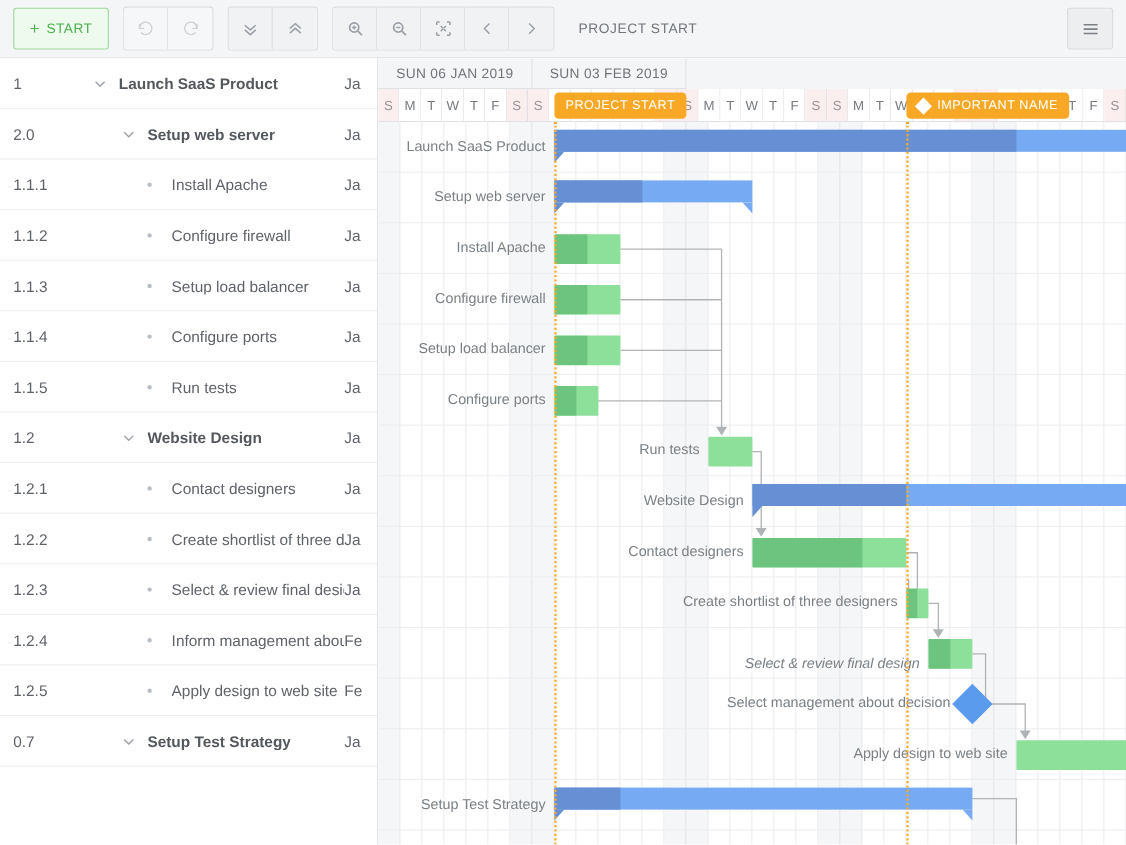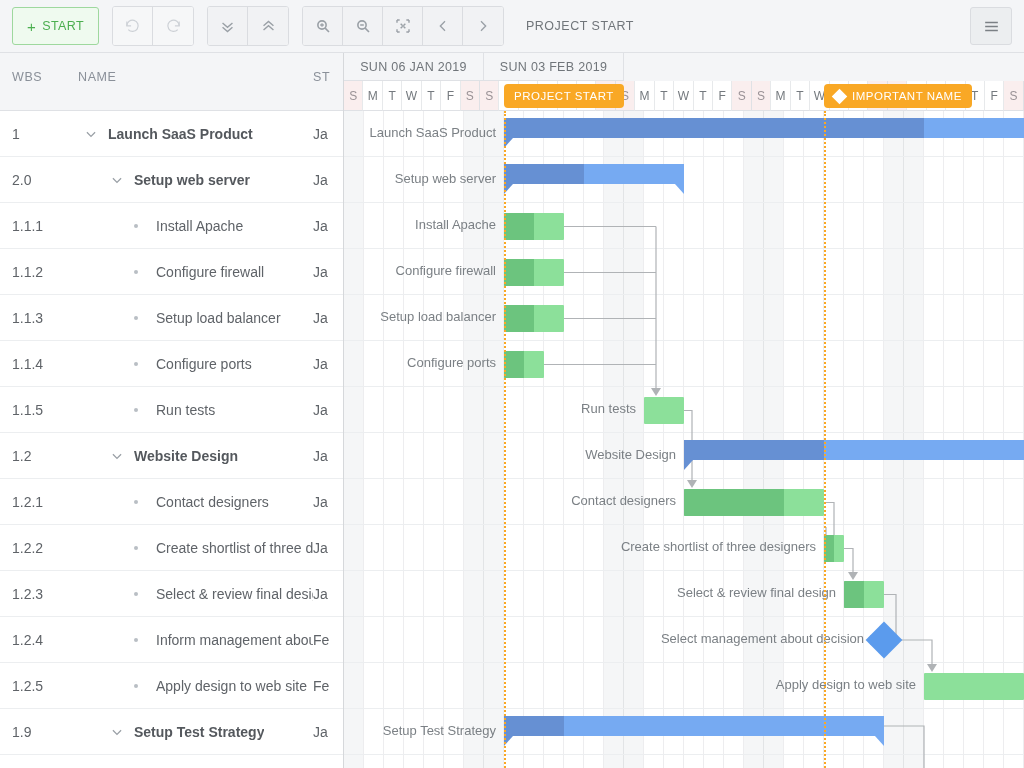--- a/index.html
+++ b/index.html
@@ -302,25 +302,20 @@
 
 
     <div class="tb-menu">
       <svg width="19" height="19" viewBox="0 0 24 24" stroke="currentColor" stroke-width="1.9">
         <path d="M4 7h16M4 12h16M4 17h16"></path>
       </svg>
     </div>
   </div>
 
   <div class="grid-left">
-    <div class="gl-head">
-      <div class="c-wbs">WBS</div>
-      <div class="c-name">NAME</div>
-      <div class="c-start">ST</div>
-    </div>
     <div id="table-rows">
         <div class="gl-row parent">
           <div class="c-wbs">1</div>
           <div class="c-name ind-0">
             <span class="chev">
               <svg width="14" height="14" viewBox="0 0 24 24" fill="none" stroke="currentColor" stroke-width="2.2">
                 <path d="M5 9l7 7 7-7"></path>
               </svg>
             </span>
             <span class="nm">Launch SaaS Product</span>
@@ -425,21 +420,21 @@
         </div>
         <div class="gl-row">
           <div class="c-wbs">1.2.5</div>
           <div class="c-name ind-2">
             <span class="dot"></span>
             <span class="nm">Apply design to web site</span>
           </div>
           <div class="c-start">Fe</div>
         </div>
         <div class="gl-row parent">
-          <div class="c-wbs">1.9</div>
+          <div class="c-wbs">0.7</div>
           <div class="c-name ind-1">
             <span class="chev">
               <svg width="14" height="14" viewBox="0 0 24 24" fill="none" stroke="currentColor" stroke-width="2.2">
                 <path d="M5 9l7 7 7-7"></path>
               </svg>
             </span>
             <span class="nm">Setup Test Strategy</span>
           </div>
           <div class="c-start">Ja</div>
         </div>
@@ -620,21 +615,21 @@
             <div class="prog" style="width: 100px;"></div>
           </div>
           <div class="tl-label" style="right: 348px; top: 382px;">Contact designers</div>
           <div class="bar bar-task" style="left: 480px; width: 20px; top: 424px;">
             <div class="prog" style="width: 10px;"></div>
           </div>
           <div class="tl-label" style="right: 208px; top: 428px;">Create shortlist of three designers</div>
           <div class="bar bar-task" style="left: 500px; width: 40px; top: 470px;">
             <div class="prog" style="width: 20px;"></div>
           </div>
-          <div class="tl-label" style="right: 188px; top: 474px;">Select &amp; review final design</div>
+          <div class="tl-label" style="right: 188px; top: 484px; font-style: italic;">Select &amp; review final design</div>
           <div class="milestone" style="left: 527px; top: 516px; background: rgb(91, 155, 237);"></div>
           <div class="tl-label" style="right: 160px; top: 520px;">Select management about decision</div>
           <div class="bar bar-task" style="left: 580px; width: 100px; top: 562px;">
             <div class="prog" style="width: 0px;"></div>
           </div>
           <div class="tl-label" style="right: 108px; top: 566px;">Apply design to web site</div>
           <div class="bar bar-sum" style="left: 160px; width: 380px; top: 605px;">
             <div class="fill"></div>
             <div class="sfill" style="width: 60px;"></div>
             <div class="tail-l"></div>

